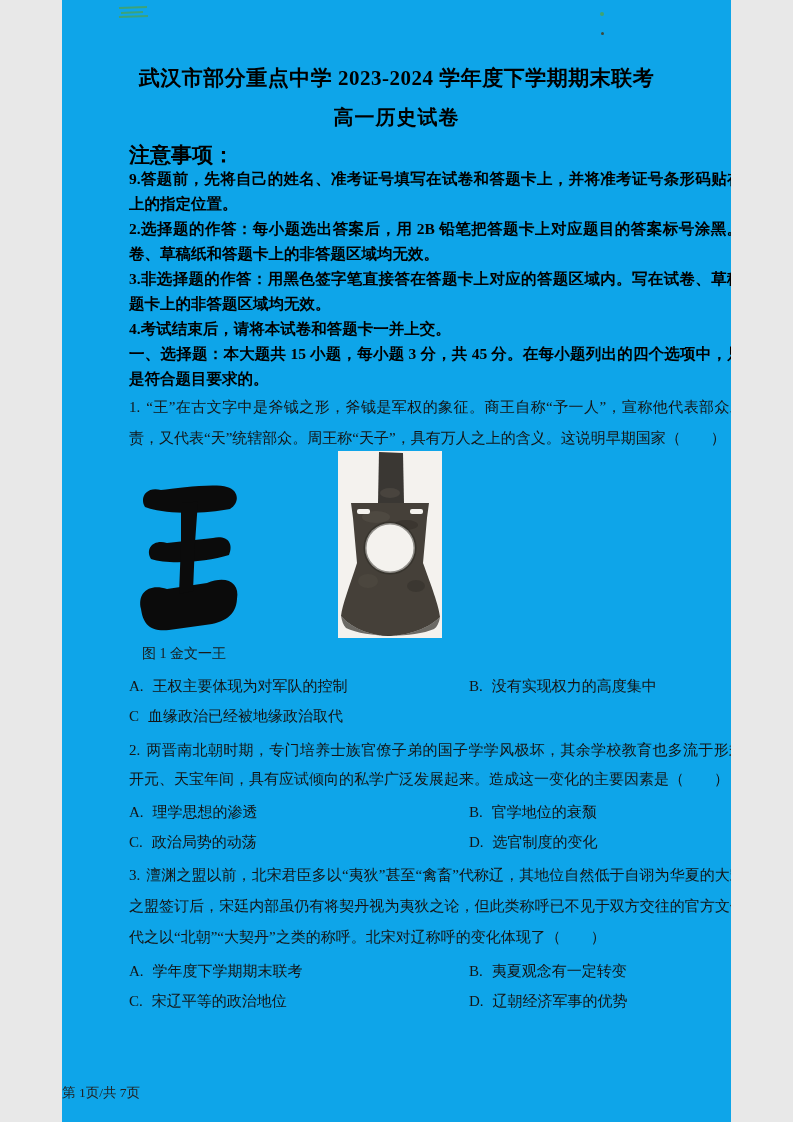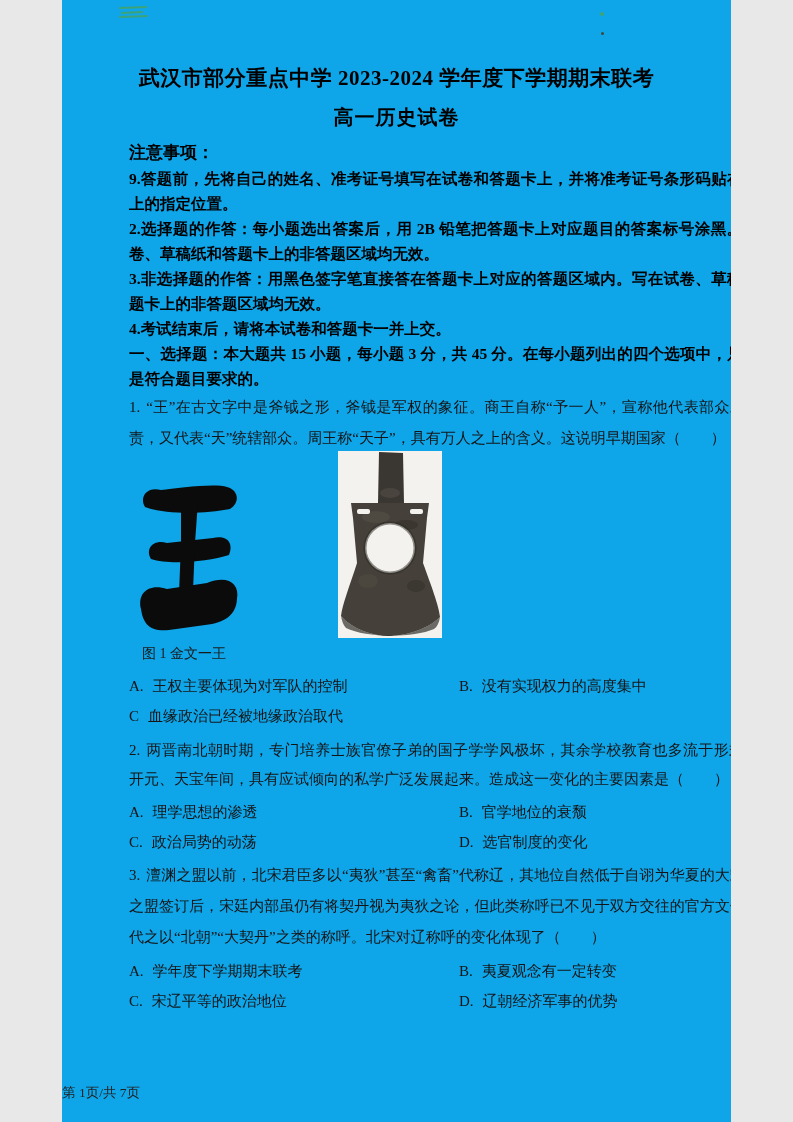--- a/index.html
+++ b/index.html
@@ -18,21 +18,21 @@
     text-align:center; font-size:21px; font-weight:700; color:#000;
     letter-spacing:0.5px;
   }
   .title2 {
     position:absolute; top:104px; left:0; width:100%;
     text-align:center; font-size:20px; font-weight:700; color:#000;
     letter-spacing:1px;
   }
   .notices-heading {
     position:absolute; top:141px; left:67px;
-    font-size:17px; font-weight:700; color:#000;
+    font-size:21px; font-weight:700; color:#000;
   }
   .notices {
     position:absolute; top:166px; left:67px; width:661px;
     font-size:15.5px; font-weight:700; color:#000;
     line-height:25px;
     text-align:justify;
   }
   .notices p { text-align:justify; text-align-last:left; }
   .section-heading { margin-top:0; }
   .qblock {
@@ -55,21 +55,21 @@
   .caption { position:absolute; top:645px; font-size:14px; color:#1a1a1a; white-space:nowrap; }
   .caption1 { left:80px; }
   .caption2 { left:227px; }
   .options { position:absolute; left:67px; width:680px; }
   .opts-q1 { top:671px; }
   .opts-q2 { top:797px; }
   .opts-q3 { top:956px; }
   .opt-row { position:relative; height:30px; }
   .option { position:absolute; top:0; font-size:15px; line-height:30px; white-space:nowrap; }
   .option.left { left:0; }
-  .option.right { left:330px; }
+  .option.right { left:340px; }
   .opt-label { margin-right:9px; font-family:"Liberation Serif", serif; }
   .footer {
     position:absolute; top:1084px; left:0; width:100%;
     text-align:left; font-size:13.5px; color:#222;
   }
   .mark-tl { position:absolute; left:55px; top:5px; width:34px; height:14px; }
   .dot-green {
     position:absolute; left:538px; top:12px; width:4px; height:4px;
     border-radius:50%; background:#49a35c; opacity:0.85;
   }

